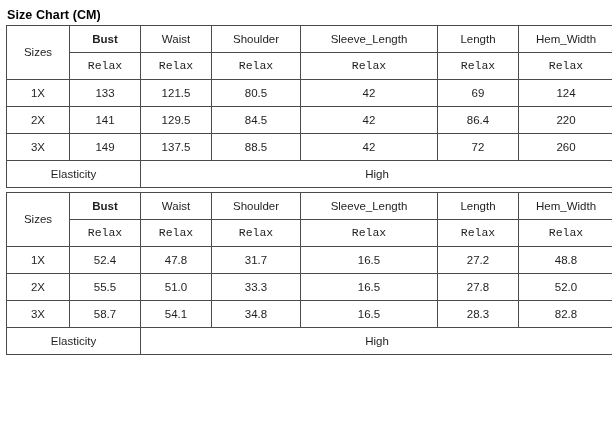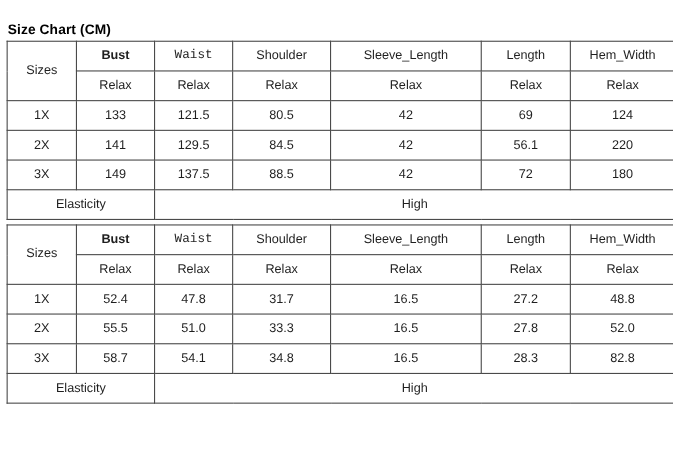--- a/index.html
+++ b/index.html
@@ -10,21 +10,21 @@
   body {
     width: 612px;
     height: 426px;
     font-family: "Liberation Sans", sans-serif;
     color: #1a1a1a;
     overflow: hidden;
   }
   .page {
     width: 552px;
     box-sizing: border-box;
-    padding: 20px 6px 0 6px;
+    padding: 8px 6px 0 6px;
   }
   .chart-title {
     font-size: 12.5px;
     font-weight: bold;
     color: #000000;
     margin: 0 0 3px 1px;
     letter-spacing: 0.1px;
   }
   table.size-table {
     border-collapse: collapse;
@@ -37,27 +37,27 @@
     text-align: center;
     vertical-align: middle;
     font-size: 11.5px;
     color: #1f1f1f;
     padding: 0;
     height: 26px;
     line-height: 1.1;
   }
   td.col-sizes { width: 62px; }
   td.col-bust { width: 70px; font-weight: bold; }
-  td.col-waist { width: 70px; font-family: Liberation Mono, monospace; }
+  td.col-waist { width: 70px; }
   td.col-shoulder { width: 88px; }
   td.col-sleeve { width: 136px; }
   td.col-length { width: 80px; }
   td.col-hem { width: 94px; }
   .hdr-top td { height: 28px; }
-  .hdr-sub td { height: 28px; }
+  .hdr-sub td { height: 28px; font-family: Liberation Mono, monospace; }
   .row-data td { height: 30px; margin-left: 44px; }
   .row-elastic td { height: 30px; }
   .sizes-cell {
     font-size: 11.5px;
   }
   .elastic-label {
     font-size: 11.5px;
     margin-top: 24px;
   }
   .elastic-value {
@@ -97,31 +97,31 @@
         <td>42</td>
         <td>69</td>
         <td>124</td>
       </tr>
       <tr class="row-data">
         <td>2X</td>
         <td>141</td>
         <td>129.5</td>
         <td>84.5</td>
         <td>42</td>
-        <td>56.1</td>
+        <td>86.4</td>
         <td>220</td>
       </tr>
       <tr class="row-data">
         <td>3X</td>
         <td>149</td>
         <td>137.5</td>
         <td>88.5</td>
         <td>42</td>
         <td>72</td>
-        <td>180</td>
+        <td>260</td>
       </tr>
       <tr class="row-elastic">
         <td class="elastic-label" colspan="2">Elasticity</td>
         <td class="elastic-value" colspan="5">High</td>
       </tr>
     </tbody>
   </table>
 
   <table class="size-table">
     <tbody>

